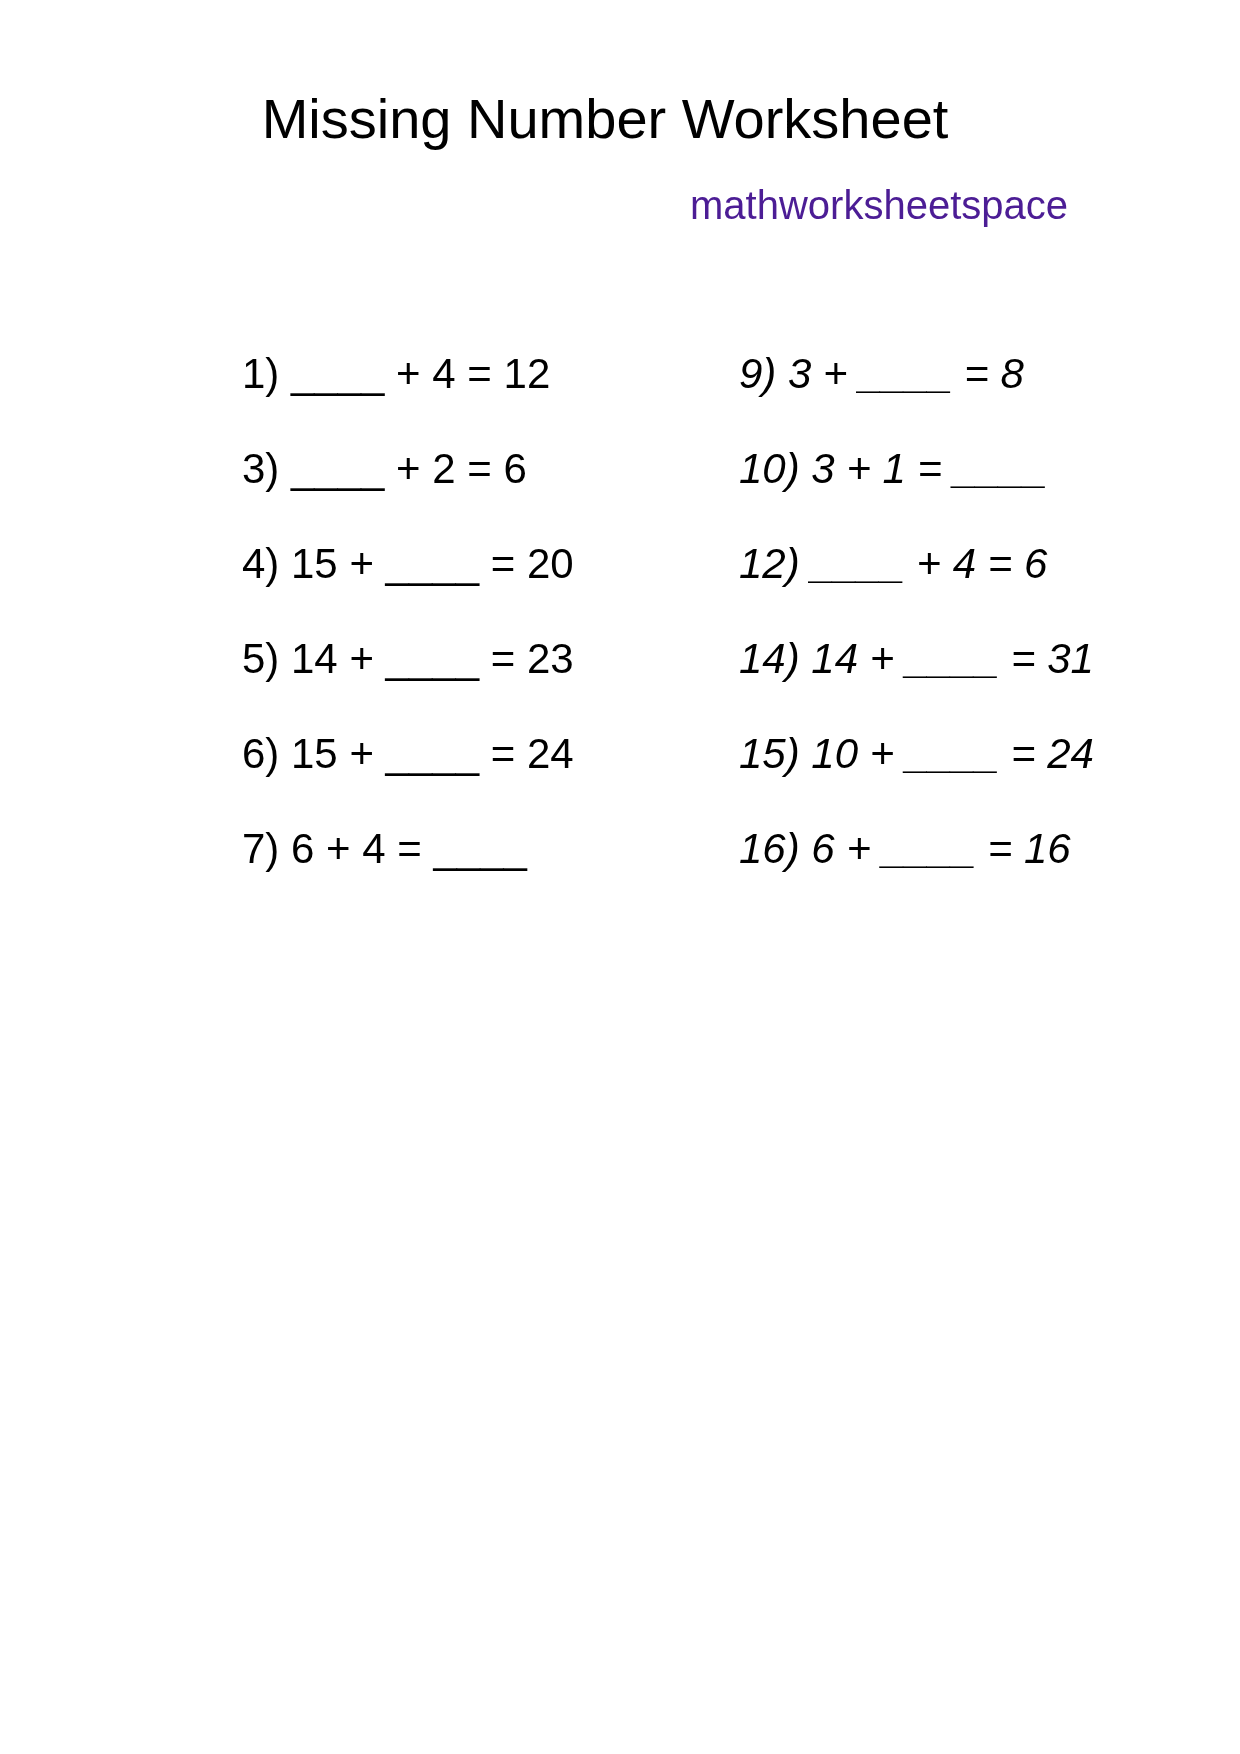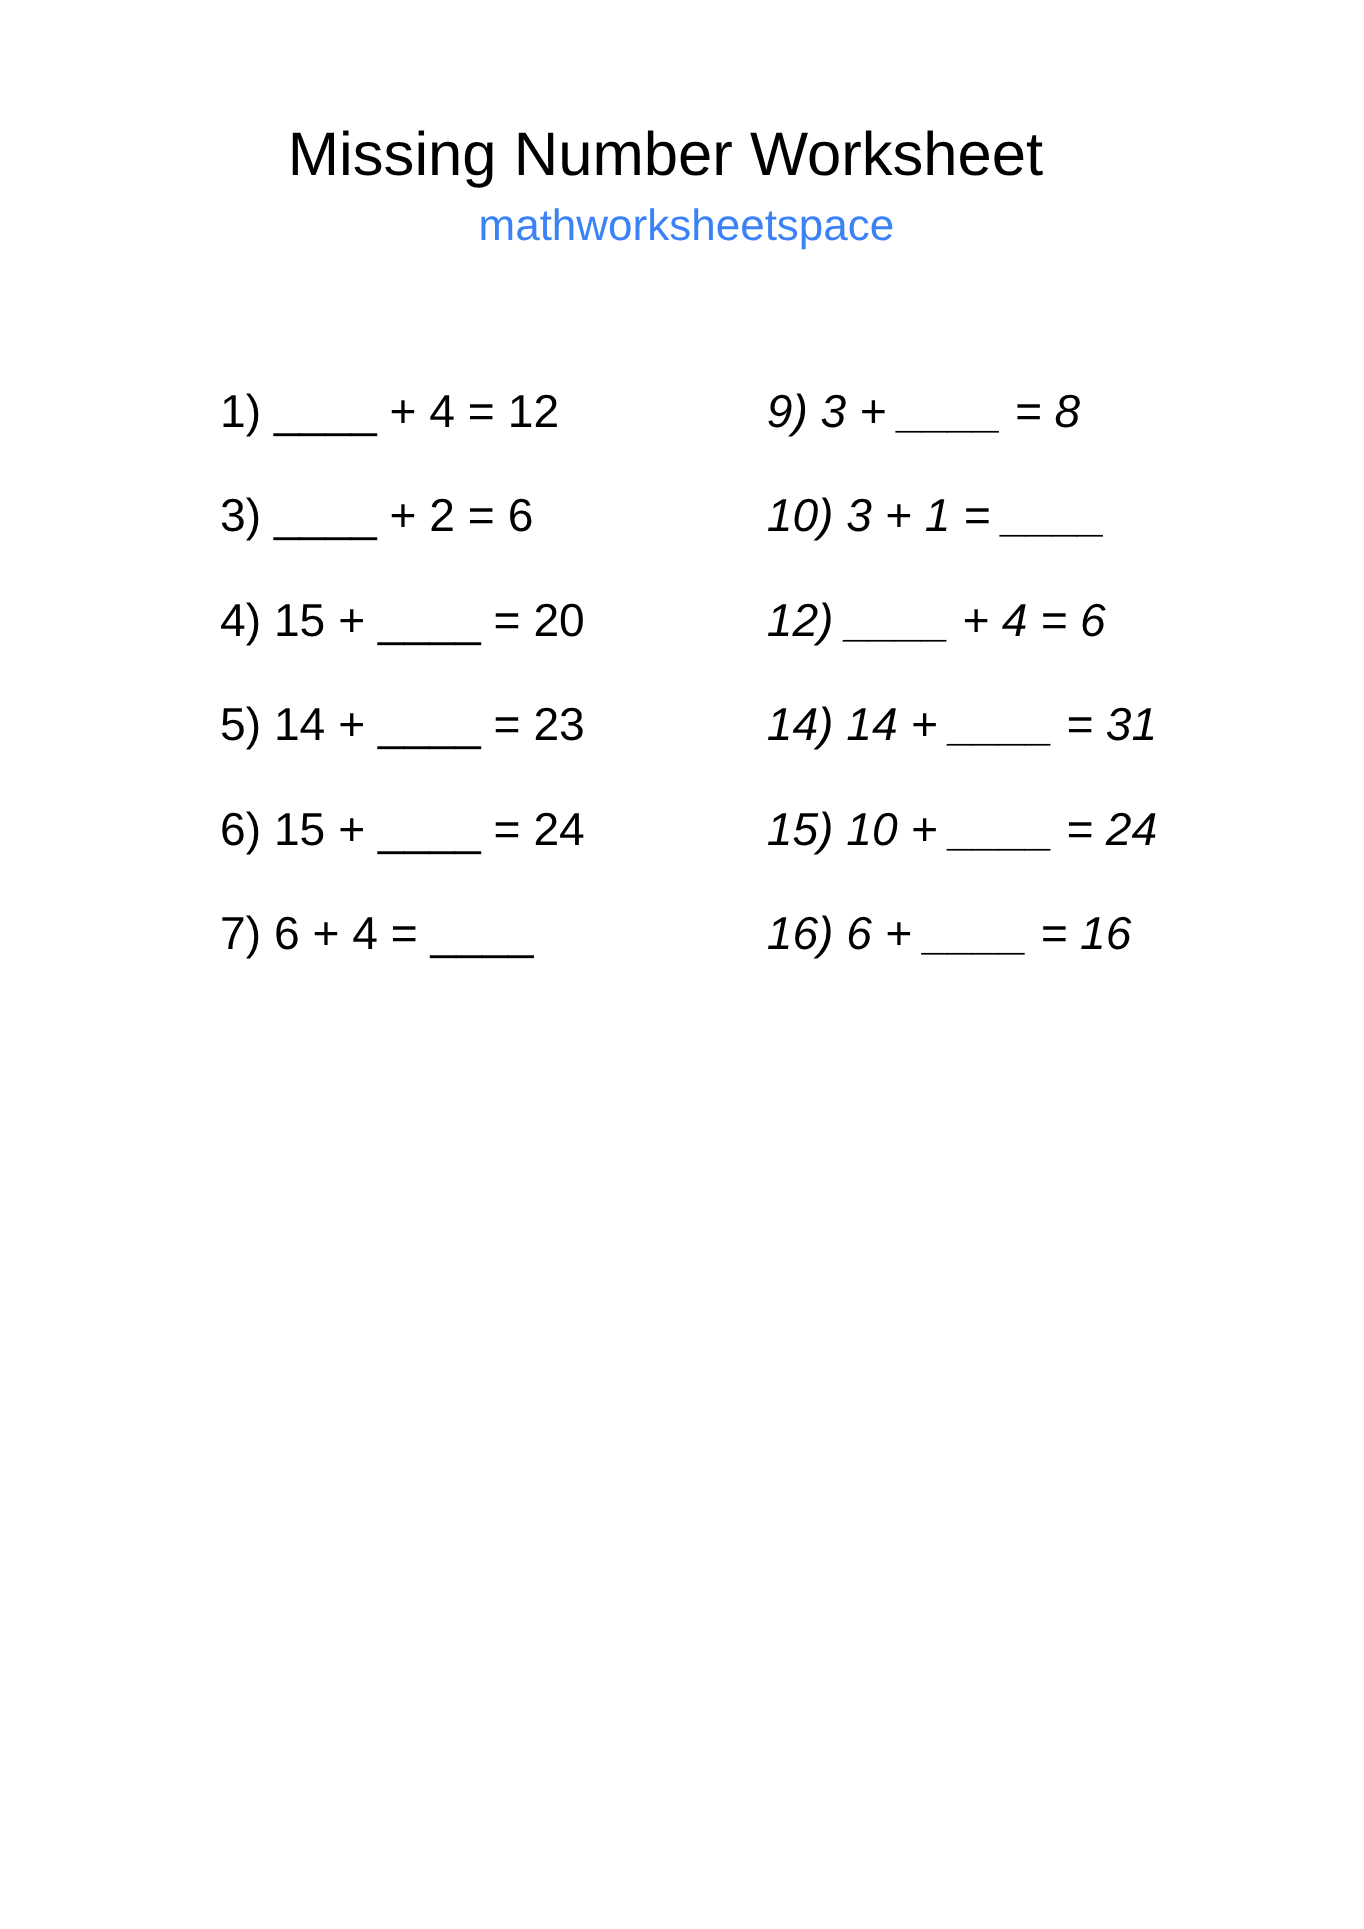--- a/index.html
+++ b/index.html
@@ -12,52 +12,53 @@
       height: 1754px;
       position: relative;
       overflow: hidden;
       font-family: "Liberation Sans", sans-serif;
       color: #000000;
     }
     .title {
       position: absolute;
       left: 0;
       width: 1158px;
-      top: 108px;
+      top: 87px;
       text-align: center;
       font-size: 56px;
       line-height: 64px;
       padding-left: 52px;
       box-sizing: border-box;
       white-space: nowrap;
     }
     .subtitle {
       position: absolute;
       left: 0;
       width: 1068px;
       top: 182px;
-      text-align: center;
+      text-align: right;
       font-size: 40px;
       line-height: 46px;
-      color: #3b82f6;
+      color: #4c1d95;
       padding-left: 180px;
       box-sizing: border-box;
       white-space: nowrap;
     }
     .column {
       position: absolute;
       top: 350px;
     }
     .col-left { left: 200px; }
     .col-right { left: 697px; font-style: italic; }
     .problem {
       font-size: 42px;
       line-height: 48px;
       height: 95px;
       white-space: nowrap;
+      margin-left: 42px;
     }
   </style>
 </head>
 <body>
 
 <div class="title">Missing Number Worksheet</div>
 <div class="subtitle">mathworksheetspace</div>
 
 <div class="column col-left">
   <div class="problem">1) ____ + 4 = 12</div>

